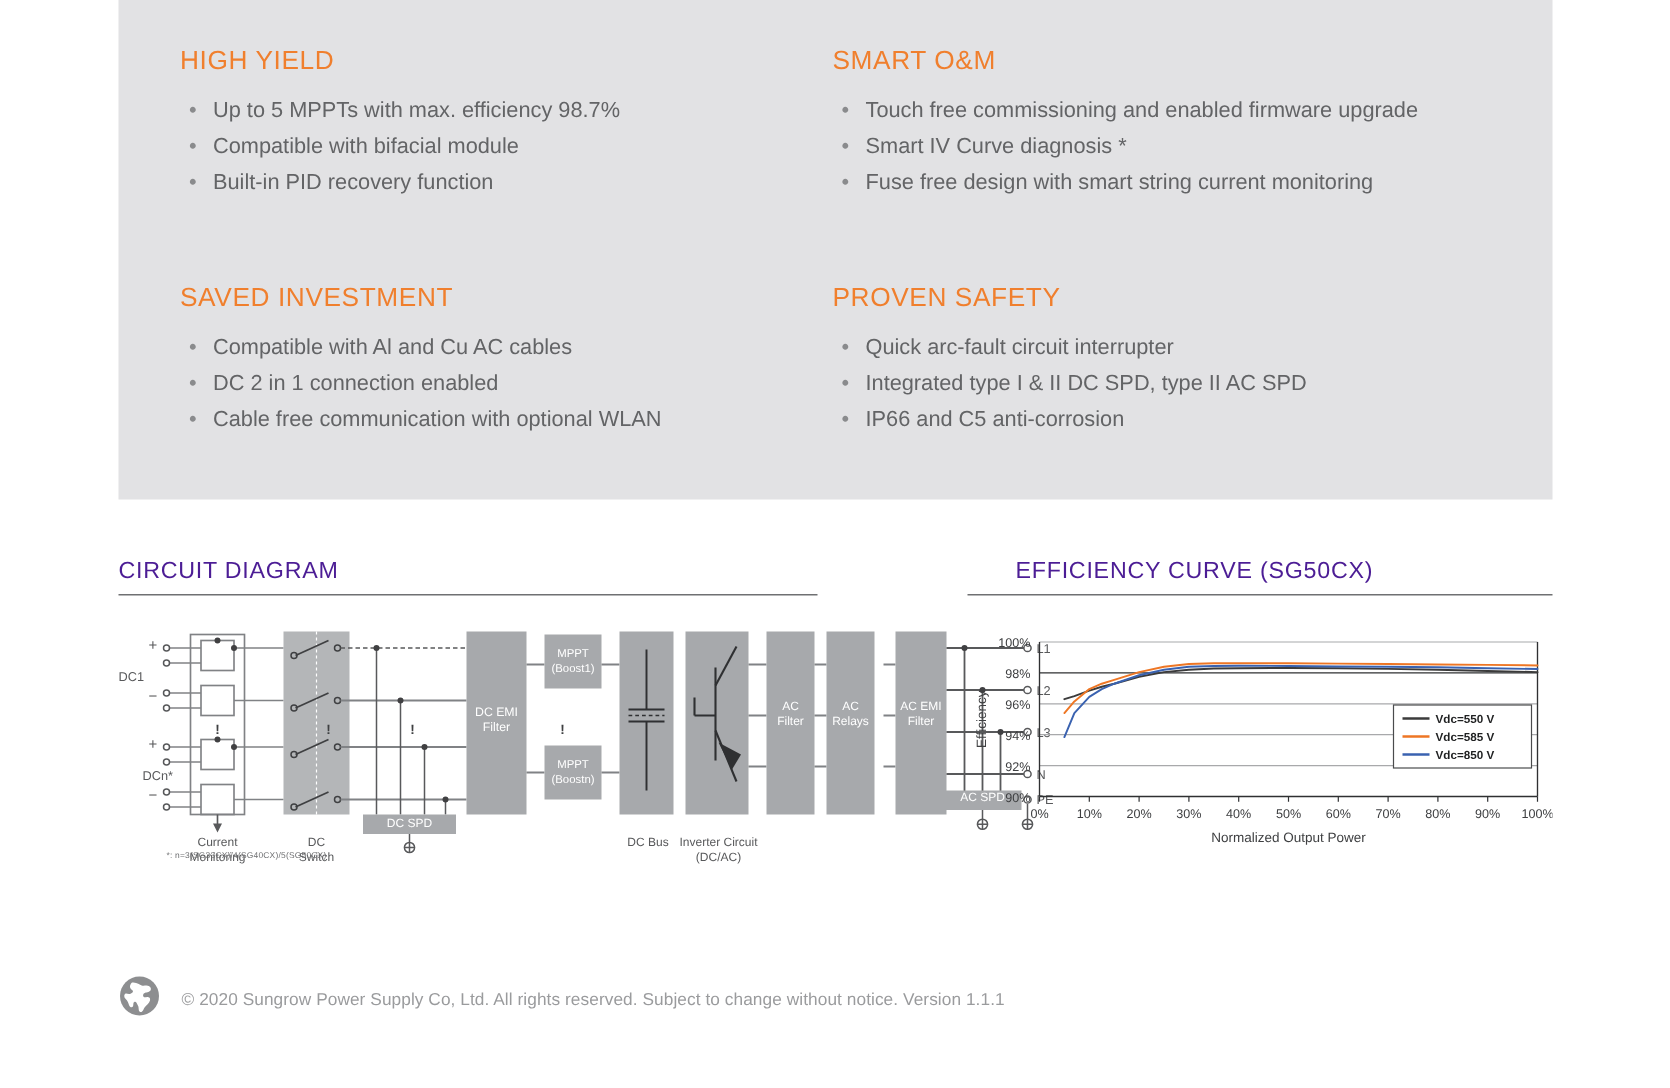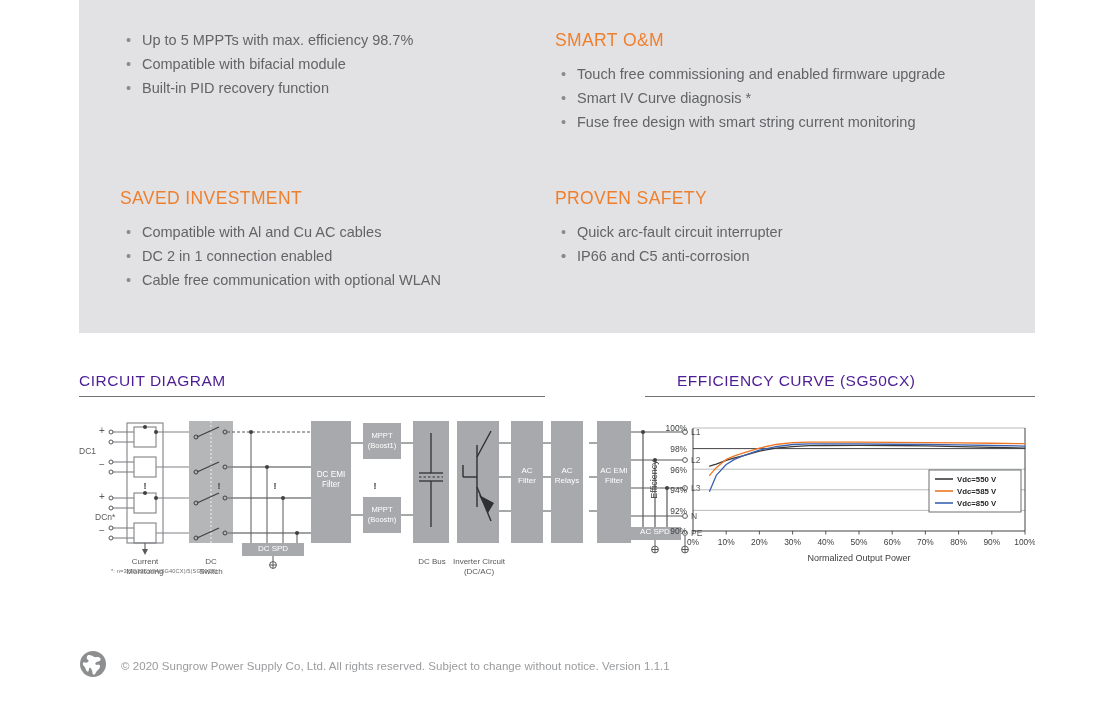--- a/index.html
+++ b/index.html
@@ -124,20 +124,21 @@
   }
   .globe-icon { display:block; }
 </style>
 </head>
 <body>
 
 <div class="feature-panel">
   <div class="feature-grid">
 
     <div class="feature-block">
+      <h3 class="feature-title">HIGH YIELD</h3>
       <ul class="feature-list">
         <li><span class="bullet">•</span><span>Up to 5 MPPTs with max. efficiency 98.7%</span></li>
         <li><span class="bullet">•</span><span>Compatible with bifacial module</span></li>
         <li><span class="bullet">•</span><span>Built-in PID recovery function</span></li>
       </ul>
     </div>
 
     <div class="feature-block">
       <h3 class="feature-title">SMART O&amp;M</h3>
       <ul class="feature-list">
@@ -153,21 +154,21 @@
         <li><span class="bullet">•</span><span>Compatible with Al and Cu AC cables</span></li>
         <li><span class="bullet">•</span><span>DC 2 in 1 connection enabled</span></li>
         <li><span class="bullet">•</span><span>Cable free communication with optional WLAN</span></li>
       </ul>
     </div>
 
     <div class="feature-block">
       <h3 class="feature-title">PROVEN SAFETY</h3>
       <ul class="feature-list">
         <li><span class="bullet">•</span><span>Quick arc-fault circuit interrupter</span></li>
-        <li><span class="bullet">•</span></li>
+        <li><span class="bullet">•</span><span>Integrated type I &amp; II DC SPD, type II AC SPD</span></li>
         <li><span class="bullet">•</span><span>IP66 and C5 anti-corrosion</span></li>
       </ul>
     </div>
 
   </div>
 </div>
 
 <div class="section-head" id="sec-circuit">CIRCUIT DIAGRAM</div>
 <div class="section-rule" id="sec-circuit-rule"></div>
 

